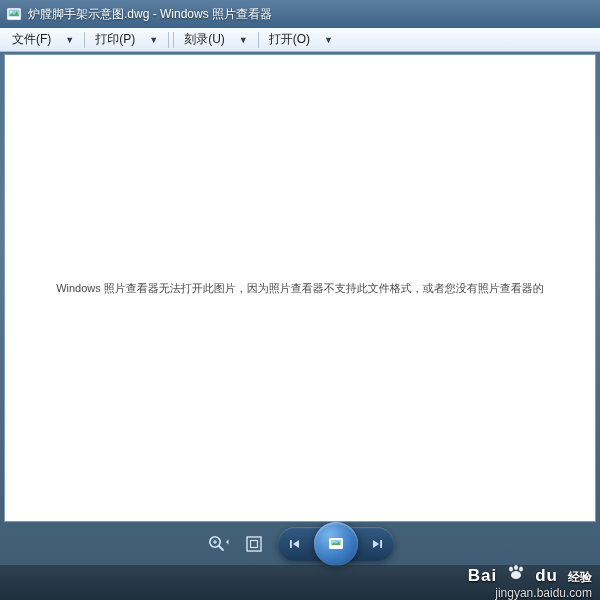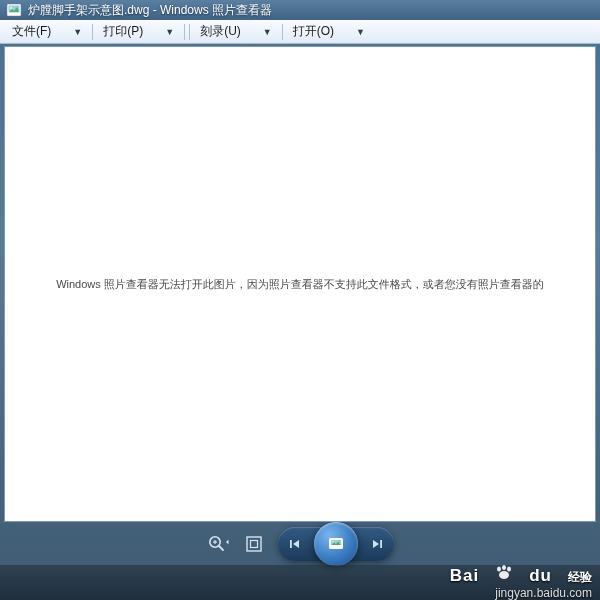--- a/index.html
+++ b/index.html
@@ -9,37 +9,37 @@
   font-size: 12px;
   background: linear-gradient(180deg, #4a7090 0%, #5b7a93 40%, #3d5a72 100%);
   overflow: hidden;
   position: relative;
 }
 .window {
   position: absolute; top: 0; left: 0; right: 0; bottom: 35px;
   display: flex; flex-direction: column;
 }
 .titlebar {
-  height: 20px;
+  height: 28px;
   background: linear-gradient(180deg, #5a7fa0 0%, #3e6386 100%);
   display: flex; align-items: center;
   padding: 0 6px; gap: 6px;
 }
 .appicon { width: 16px; height: 16px; }
 .title { color: #fff; font-size: 12px; text-shadow: 0 1px 2px rgba(0,0,0,0.5); }
 .menubar {
   height: 24px;
   background: linear-gradient(180deg, #f8fbff 0%, #e2ecf7 100%);
   border-bottom: 1px solid #a8b8cc;
   display: flex; align-items: center;
   padding: 0 4px;
 }
 .menuitem {
   padding: 3px 8px; display: flex; align-items: center;
-  gap: 20px; color: #1a1a1a; cursor: default;
+  gap: 12px; color: #1a1a1a; cursor: default;
 }
 .drop { color: #2a3f55; font-size: 9px; margin-left: 2px; }
 .sep { width: 1px; height: 16px; background: #b0c0d0; margin: 0 2px; }
 .content {
   flex: 1; background: #fff;
   border: 1px solid #7f99b8;
   margin: 2px 4px 0 4px;
   position: relative;
   display: flex; align-items: center; justify-content: center;
   overflow: hidden;
@@ -167,21 +167,21 @@
             <rect x="10.2" y="3" width="1.8" height="8" fill="#cfe0f0"></rect>
           </svg>
       </div>
     </div>
   </div>
 </div>
 
 <div class="taskbar">
   <div class="watermark">
     <div style="display:flex;flex-direction:column;align-items:flex-end;">
-      <div style="display:flex;align-items:baseline;gap:16px;">
+      <div style="display:flex;align-items:baseline;gap:10px;">
         <span class="wm-main">Bai</span>
         <svg width="18" height="16" viewBox="0 0 18 16">
             <ellipse class="paw" cx="4" cy="4" rx="2" ry="2.5"></ellipse>
             <ellipse class="paw" cx="9" cy="2.5" rx="2" ry="2.5"></ellipse>
             <ellipse class="paw" cx="14" cy="4" rx="2" ry="2.5"></ellipse>
             <ellipse class="paw" cx="9" cy="10" rx="5" ry="4"></ellipse>
           </svg>
         <span class="wm-main">du</span>
         <span class="wm-cn">经验</span>
       </div>

